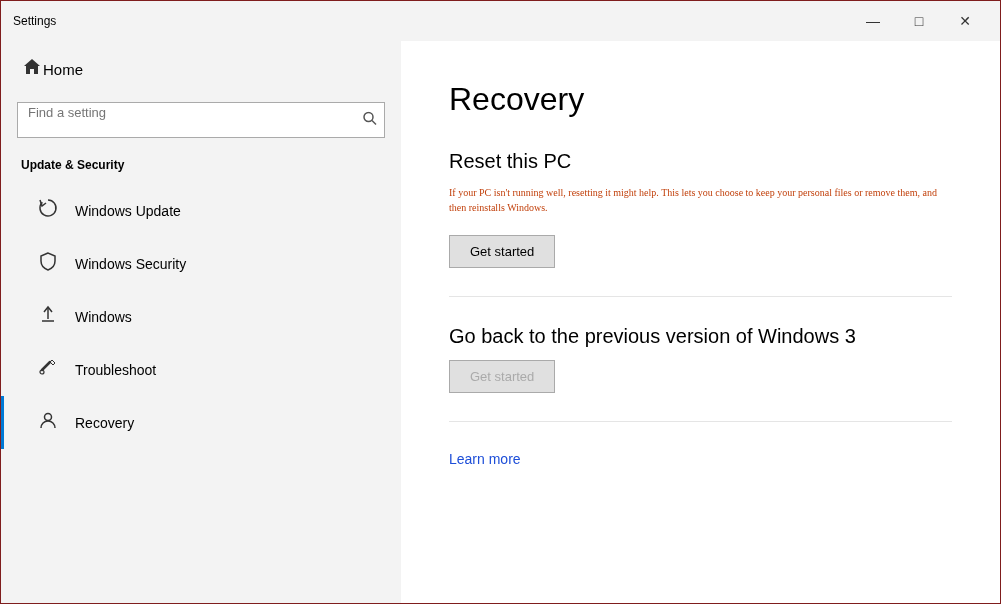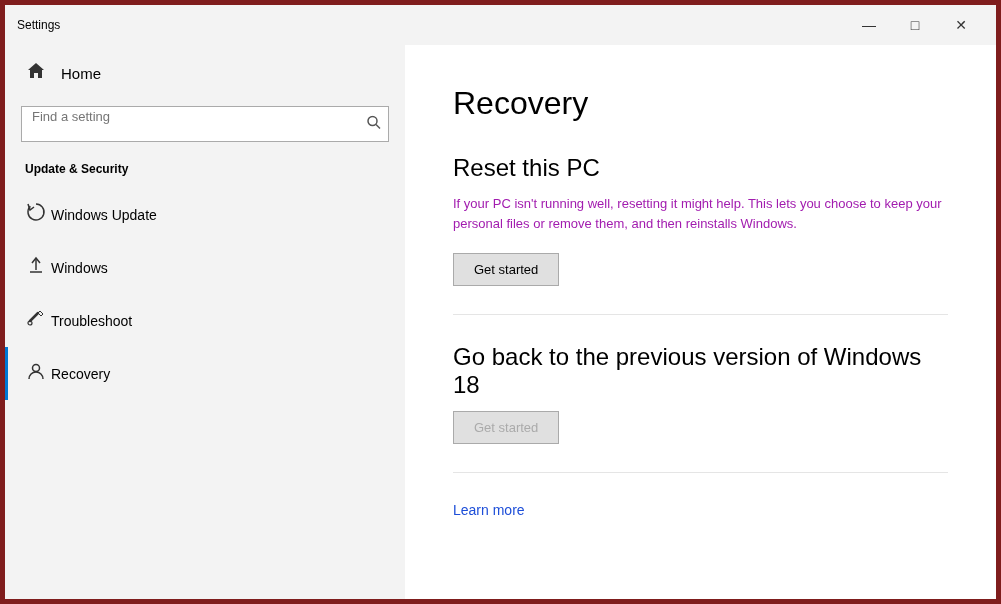--- a/index.html
+++ b/index.html
@@ -15,21 +15,21 @@
       height: 604px;
       overflow: hidden;
     }
 
     .window {
       width: 1001px;
       height: 604px;
       background: #f3f3f3;
       display: flex;
       flex-direction: column;
-      border: 5px solid #7f1d1d;
+      border: 1px solid #7f1d1d;
     }
 
     .titlebar {
       height: 40px;
       background: #f3f3f3;
       display: flex;
       align-items: center;
       padding: 0 12px;
       flex-shrink: 0;
     }
@@ -74,21 +74,20 @@
       flex-shrink: 0;
       overflow-y: auto;
       padding-bottom: 20px;
     }
 
     .sidebar-home {
       display: flex;
       align-items: center;
       padding: 16px 20px;
       cursor: pointer;
-      gap: 14px;
     }
 
     .sidebar-home-label {
       font-size: 15px;
       color: #000;
     }
 
     .search-box {
       margin: 4px 16px 16px 16px;
       position: relative;
@@ -121,22 +120,22 @@
     .sidebar-section-label {
       font-size: 12px;
       font-weight: 700;
       color: #000;
       padding: 4px 20px 12px 20px;
     }
 
     .sidebar-item {
       display: flex;
       align-items: center;
-      gap: 4px;
-      padding: 14px 20px;
+      gap: 16px;
+      padding: 14px 36px;
       cursor: pointer;
       position: relative;
     }
 
     .sidebar-item.active {
       background: #f3f3f3;
     }
 
     .sidebar-item.active::before {
       content: '';
@@ -170,32 +169,33 @@
     }
 
     .page-title {
       font-size: 32px;
       font-weight: 300;
       color: #000;
       margin-bottom: 32px;
     }
 
     .section-title {
-      font-size: 24px;
+      font-size: 20px;
       font-weight: 400;
       color: #000;
       margin-bottom: 12px;
     }
 
     .section-desc {
-      font-size: 13px;
-      color: #a21caf;
+      font-size: 10px;
+      color: #c2410c;
       line-height: 1.5;
       margin-bottom: 20px;
       max-width: 540px;
+      font-family: Liberation Serif, serif;
     }
 
     .btn-primary {
       background: #e0e0e0;
       border: 1px solid #aaa;
       padding: 8px 20px;
       font-size: 13px;
       color: #000;
       cursor: pointer;
       outline: none;
@@ -280,20 +280,28 @@
         <span class="sidebar-icon">
           <svg width="20" height="20" viewBox="0 0 20 20" fill="none">
             <path d="M10 2a8 8 0 1 1-5.657 2.343" stroke="#333" stroke-width="1.5" fill="none"></path>
             <polyline points="2,2 4,8 8,5" stroke="#333" stroke-width="1.5" fill="none"></polyline>
           </svg>
         </span>
         <span class="sidebar-item-label">Windows Update</span>
       </div>
 
 
+      <div class="sidebar-item">
+        <span class="sidebar-icon">
+          <svg width="20" height="20" viewBox="0 0 20 20" fill="none">
+            <path d="M10 2L3 5v5c0 4.5 3 7.5 7 9 4-1.5 7-4.5 7-9V5L10 2z" stroke="#333" stroke-width="1.5" fill="none"></path>
+          </svg>
+        </span>
+        <span class="sidebar-item-label">Windows Security</span>
+      </div>
 
       <div class="sidebar-item">
         <span class="sidebar-icon">
           <svg width="20" height="20" viewBox="0 0 20 20" fill="none">
             <line x1="10" y1="15" x2="10" y2="4" stroke="#333" stroke-width="1.5"></line>
             <polyline points="6,8 10,3 14,8" stroke="#333" stroke-width="1.5" fill="none"></polyline>
             <line x1="4" y1="17" x2="16" y2="17" stroke="#333" stroke-width="1.5"></line>
           </svg>
         </span>
         <span class="sidebar-item-label">Windows</span>
@@ -325,21 +333,21 @@
       <h1 class="page-title">Recovery</h1>
 
       
       <h2 class="section-title">Reset this PC</h2>
       <p class="section-desc">If your PC isn't running well, resetting it might help. This lets you choose to keep your personal files or remove them, and then reinstalls Windows.</p>
       <button class="btn-primary">Get started</button>
 
       <hr class="section-divider">
 
       
-      <h2 class="section-title">Go back to the previous version of Windows 18</h2>
+      <h2 class="section-title">Go back to the previous version of Windows 3</h2>
       <button class="btn-disabled" disabled="">Get started</button>
 
       <hr class="section-divider">
 
       <a class="learn-more-link">Learn more</a>
     </div>
   </div>
 </div>
 
 </body></html>

